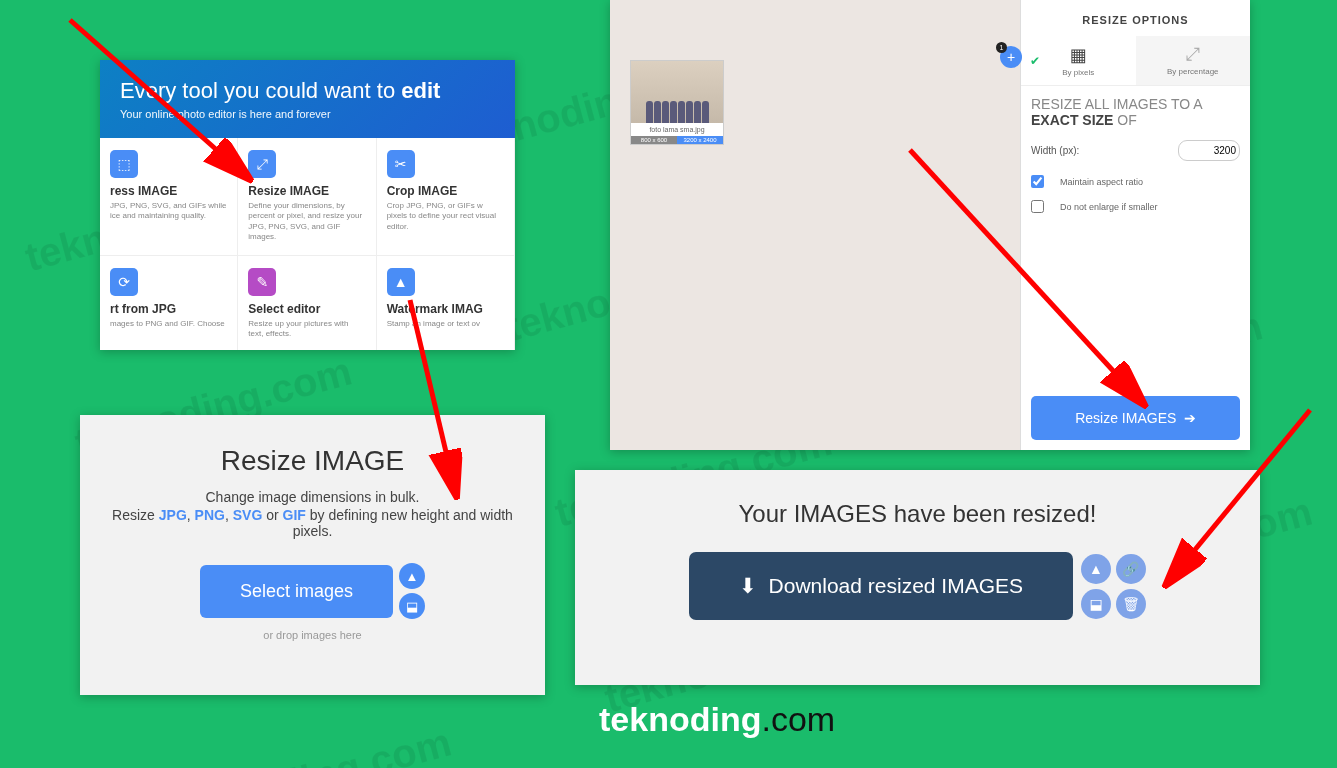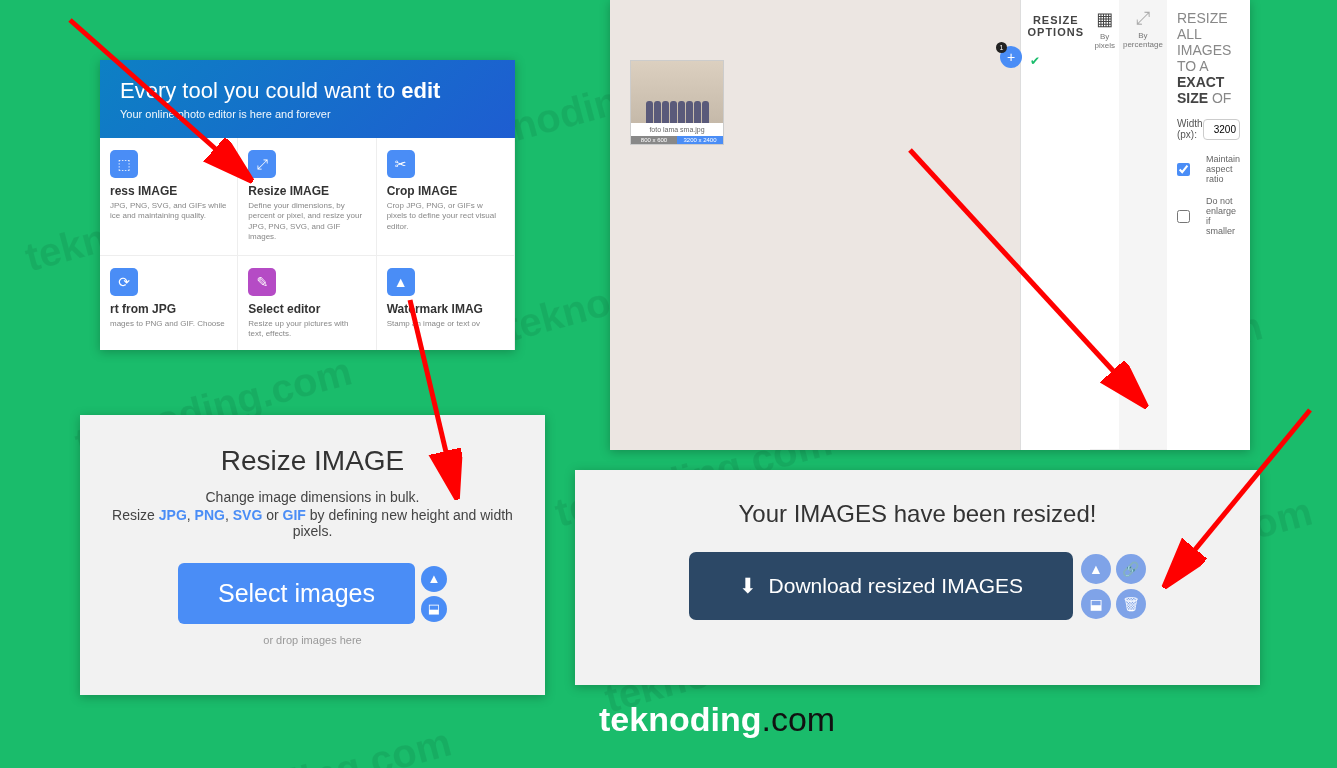--- a/index.html
+++ b/index.html
@@ -23,49 +23,49 @@
   .panel1 .cell h3 { font-size:12px; color:#333; font-weight:700; margin-bottom:3px; }
   .panel1 .cell p { font-size:8px; color:#888; line-height:1.3; }
   .panel1 .cell .ic.photo { background:#b54bc5; }
 
   
   .panel2 { position:absolute; left:80px; top:415px; width:465px; height:280px; background:#f2f2f2; box-shadow:0 2px 10px rgba(0,0,0,0.25); padding:30px 20px; text-align:center; }
   .panel2 h2 { font-size:28px; color:#333; font-weight:400; margin-bottom:12px; }
   .panel2 .desc { font-size:14px; color:#444; margin-bottom:2px; }
   .panel2 .desc .fmt { color:#4a8df6; font-weight:700; }
   .panel2 .select-row { display:flex; justify-content:center; align-items:center; gap:6px; margin-top:24px; }
-  .panel2 .select-btn { background:#4a8df6; color:#fff; font-size:25px; padding:16px 40px; border-radius:6px; border:none; cursor:pointer; }
+  .panel2 .select-btn { background:#4a8df6; color:#fff; font-size:18px; padding:16px 40px; border-radius:6px; border:none; cursor:pointer; }
   .panel2 .round-btns { display:flex; flex-direction:column; gap:4px; }
   .panel2 .round { width:26px; height:26px; border-radius:50%; background:#4a8df6; color:#fff; display:flex; align-items:center; justify-content:center; font-size:13px; cursor:pointer; }
   .panel2 .drop { font-size:11px; color:#999; margin-top:10px; }
 
   
   .panel3 { position:absolute; left:610px; top:0; width:640px; height:450px; background:#eee9e6; box-shadow:0 2px 10px rgba(0,0,0,0.25); display:flex; }
   .panel3 .canvas { flex:1; position:relative; background:#ece6e2; }
   .panel3 .thumb { position:absolute; left:20px; top:60px; width:94px; background:#fff; border:1px solid #ccc; }
   .panel3 .thumb .pic { height:62px; background:linear-gradient(#dcd0c0,#c5b9a9); display:flex; align-items:flex-end; justify-content:center; overflow:hidden;}
   .panel3 .thumb .people { display:flex; gap:1px; }
   .panel3 .thumb .people i { width:7px; height:22px; background:#5a5a7a; border-radius:3px 3px 0 0; display:block;}
   .panel3 .thumb .cap { font-size:7px; color:#666; padding:3px; text-align:center; }
   .panel3 .thumb .dim { display:flex; font-size:6px; }
   .panel3 .thumb .dim span { flex:1; color:#fff; padding:1px; text-align:center; }
   .panel3 .add-badge { position:absolute; left:390px; top:46px; width:22px; height:22px; border-radius:50%; background:#4a8df6; color:#fff; display:flex; align-items:center; justify-content:center; font-size:14px; cursor:pointer; }
   .panel3 .add-badge .count { position:absolute; top:-4px; left:-4px; width:11px; height:11px; border-radius:50%; background:#222; color:#fff; font-size:7px; display:flex; align-items:center; justify-content:center; }
-  .panel3 .sidebar { width:230px; background:#fff; border-left:1px solid #ddd; display:flex; flex-direction:row; }
+  .panel3 .sidebar { width:230px; background:#fff; border-left:1px solid #ddd; display:flex; flex-direction:column; }
   .panel3 .sidebar h3 { font-size:11px; letter-spacing:1px; color:#444; text-align:center; padding:14px 0 10px; font-weight:600; }
   .panel3 .tabs { display:flex; border-bottom:1px solid #eee; }
   .panel3 .tab { flex:1; text-align:center; padding:8px 4px; cursor:pointer; }
   .panel3 .tab .ticon { font-size:18px; color:#444; }
   .panel3 .tab .tlabel { font-size:8px; color:#777; margin-top:2px; }
   .panel3 .tab.inactive { background:#f5f5f5; }
   .panel3 .opts { padding:10px; font-size:10px; color:#555; flex:1; }
   .panel3 .opts .note { font-size:14px; color:#888; margin-bottom:12px; }
   .panel3 .opts .note b { color:#444; }
   .panel3 .field { display:flex; justify-content:space-between; align-items:center; margin-bottom:14px; }
-  .panel3 .field input { width:37px; border:1px solid #ccc; border-radius:4px; padding:4px 3px; font-size:10px; text-align:right; }
+  .panel3 .field input { width:62px; border:1px solid #ccc; border-radius:9px; padding:4px 3px; font-size:10px; text-align:right; }
   .panel3 .chk { display:flex; align-items:center; gap:16px; font-size:9px; color:#666; margin-bottom:12px; }
   .panel3 .chk input { width:13px; height:13px; accent-color:#4a8df6; }
   .panel3 .resize-btn { margin:10px; background:#4a8df6; color:#fff; border:none; border-radius:5px; padding:14px; font-size:14px; cursor:pointer; }
   .panel3 .check-ic { position:absolute; left:420px; top:54px; color:#1abc6b; font-size:12px; }
 
   
   .panel4 { position:absolute; left:575px; top:470px; width:685px; height:215px; background:#f2f2f2; box-shadow:0 2px 10px rgba(0,0,0,0.25); text-align:center; padding:30px 20px; }
   .panel4 h2 { font-size:24px; color:#333; font-weight:400; margin-bottom:24px; }
   .panel4 .dl-row { display:flex; justify-content:center; align-items:center; gap:8px; }
   .panel4 .dl-btn { background:#2c4866; color:#fff; font-size:21px; padding:22px 50px; border-radius:7px; border:none; cursor:pointer; display:flex; align-items:center; gap:12px; }
@@ -203,20 +203,23 @@
       </div>
       <label class="chk">
         <input type="checkbox" checked="" style="">
         <span>Maintain aspect ratio</span>
       </label>
       <label class="chk">
         <input type="checkbox" style="">
         <span>Do not enlarge if smaller</span>
       </label>
     </div>
+    <button class="resize-btn">
+      <span>Resize IMAGES</span> &nbsp;➔
+    </button>
   </div>
 </div>
 
 <div class="panel4">
   <h2>Your IMAGES have been resized!</h2>
   <div class="dl-row">
     <button class="dl-btn">
       <span>⬇</span>
       <span>Download resized IMAGES</span>
     </button>

